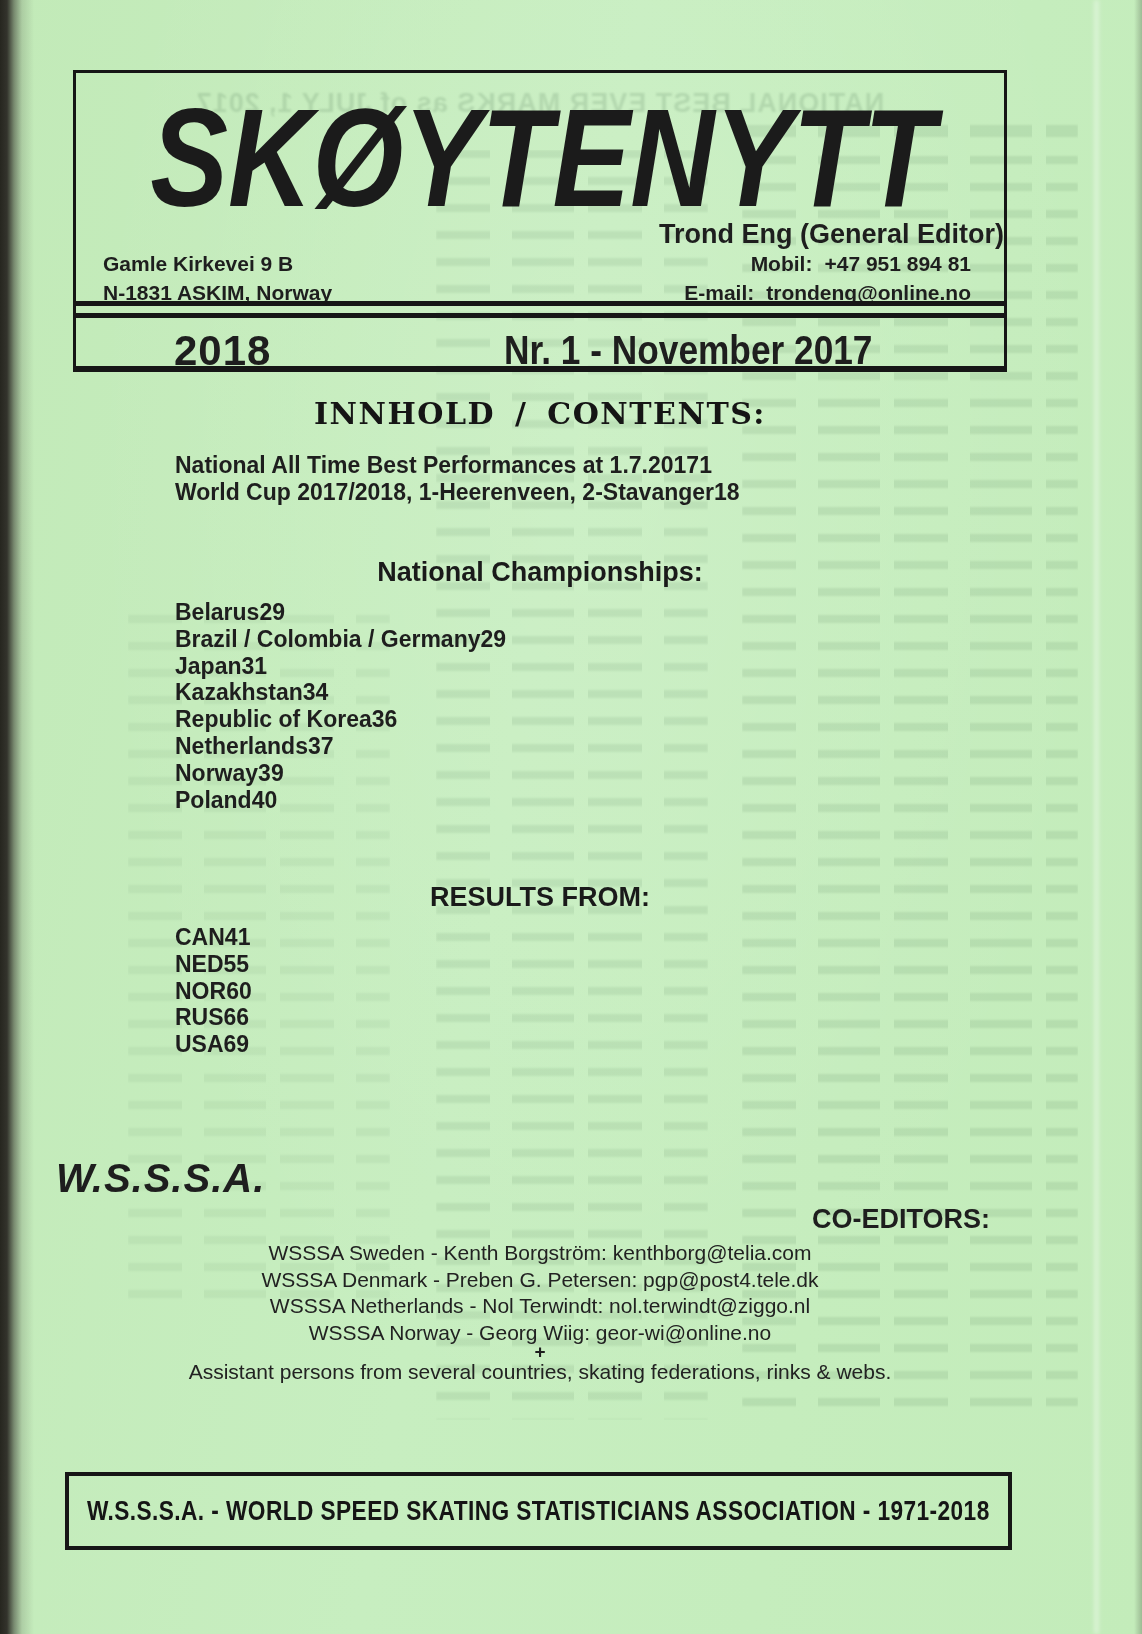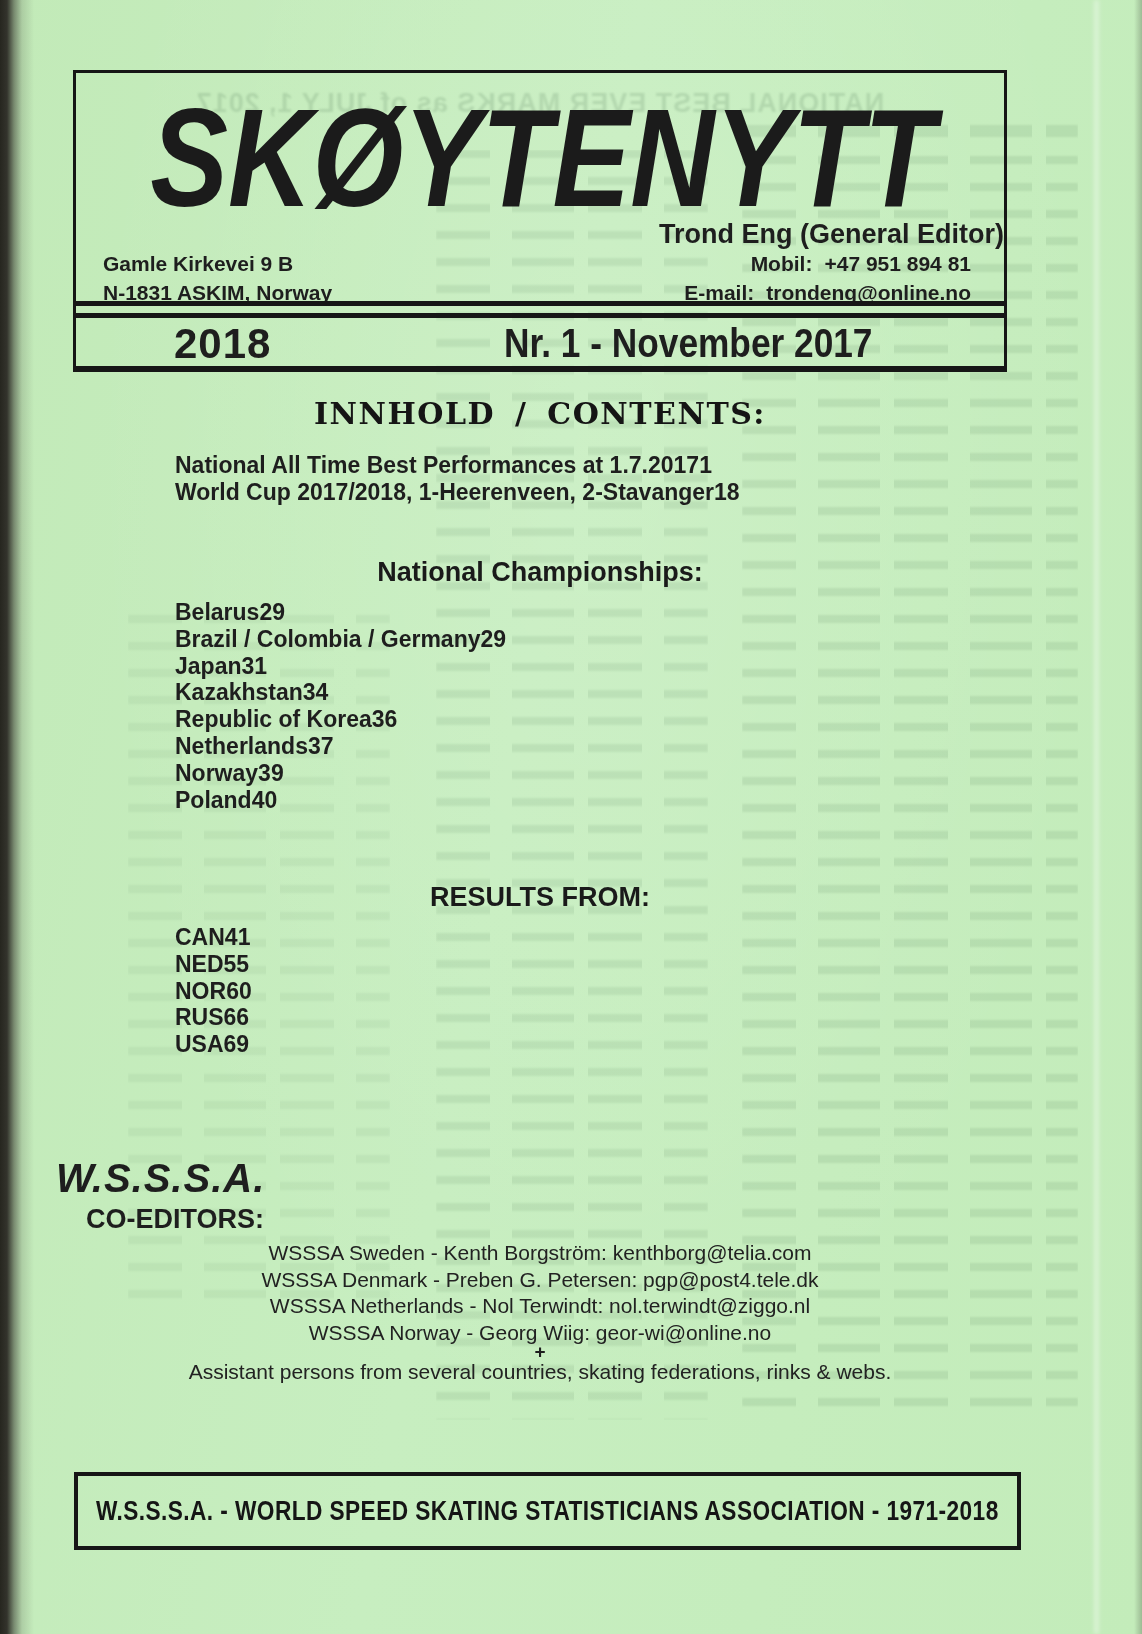--- a/index.html
+++ b/index.html
@@ -61,21 +61,21 @@
   .contact-row{
     position:absolute;left:27px;top:176px;width:868px;
     display:flex;justify-content:space-between;
     font-size:21px;font-weight:bold;line-height:29px;
   }
   .contact-right{text-align:right;}
   .contact-right .lbl{margin-right:12px;}
   .rule{position:absolute;left:-3px;width:934px;height:5px;background:#161616;}
   .rule1{top:228px;}
   .rule2{top:240px;}
-  .issue-band{position:absolute;left:0;top:247px;width:100%;height:46px;}
+  .issue-band{position:absolute;left:0;top:254px;width:100%;height:46px;}
   .band-year{
     position:absolute;left:98px;top:0;
     font-size:42px;font-weight:bold;letter-spacing:1px;
   }
   .band-issue{
     position:absolute;left:428px;top:0;
     font-size:41px;font-weight:bold;white-space:nowrap;
     transform:scaleX(0.86);transform-origin:0 0;
   }
   
@@ -96,38 +96,38 @@
     font-size:27px;font-weight:bold;color:#1a1a1a;
   }
   .nc-heading{top:557px;}
   .rf-heading{top:882px;}
   
   .wsssa-title{
     position:absolute;left:56px;top:1156px;width:934px;text-align:left;
     font-size:40px;font-weight:bold;font-style:italic;letter-spacing:1px;
   }
   .coeditors-heading{
-    position:absolute;left:86px;top:1204px;width:934px;text-align:left;
+    position:absolute;left:56px;top:1204px;width:934px;text-align:right;
     font-size:27px;font-weight:bold;
   }
   .coeditor-lines{
     position:absolute;left:73px;top:1240px;width:934px;text-align:center;
     font-size:21px;line-height:26.6px;color:#222;
   }
   .plus-mark{
     position:absolute;left:73px;top:1341px;width:934px;text-align:center;
     font-size:19px;font-weight:bold;
   }
   .assistants{
     position:absolute;left:73px;top:1360px;width:934px;text-align:center;
     font-size:21px;color:#222;
   }
   
   .footer-box{
-    position:absolute;left:74px;top:1472px;width:947px;height:78px;
+    position:absolute;left:65px;top:1472px;width:947px;height:78px;
     border:4px solid #161616;box-sizing:border-box;
     display:flex;align-items:center;justify-content:center;
   }
   .footer-text{
     font-size:27px;font-weight:bold;white-space:nowrap;color:#151515;
     transform:scaleX(0.84);transform-origin:50% 50%;letter-spacing:0.5px;
   }
 </style>
 </head>
 <body>

